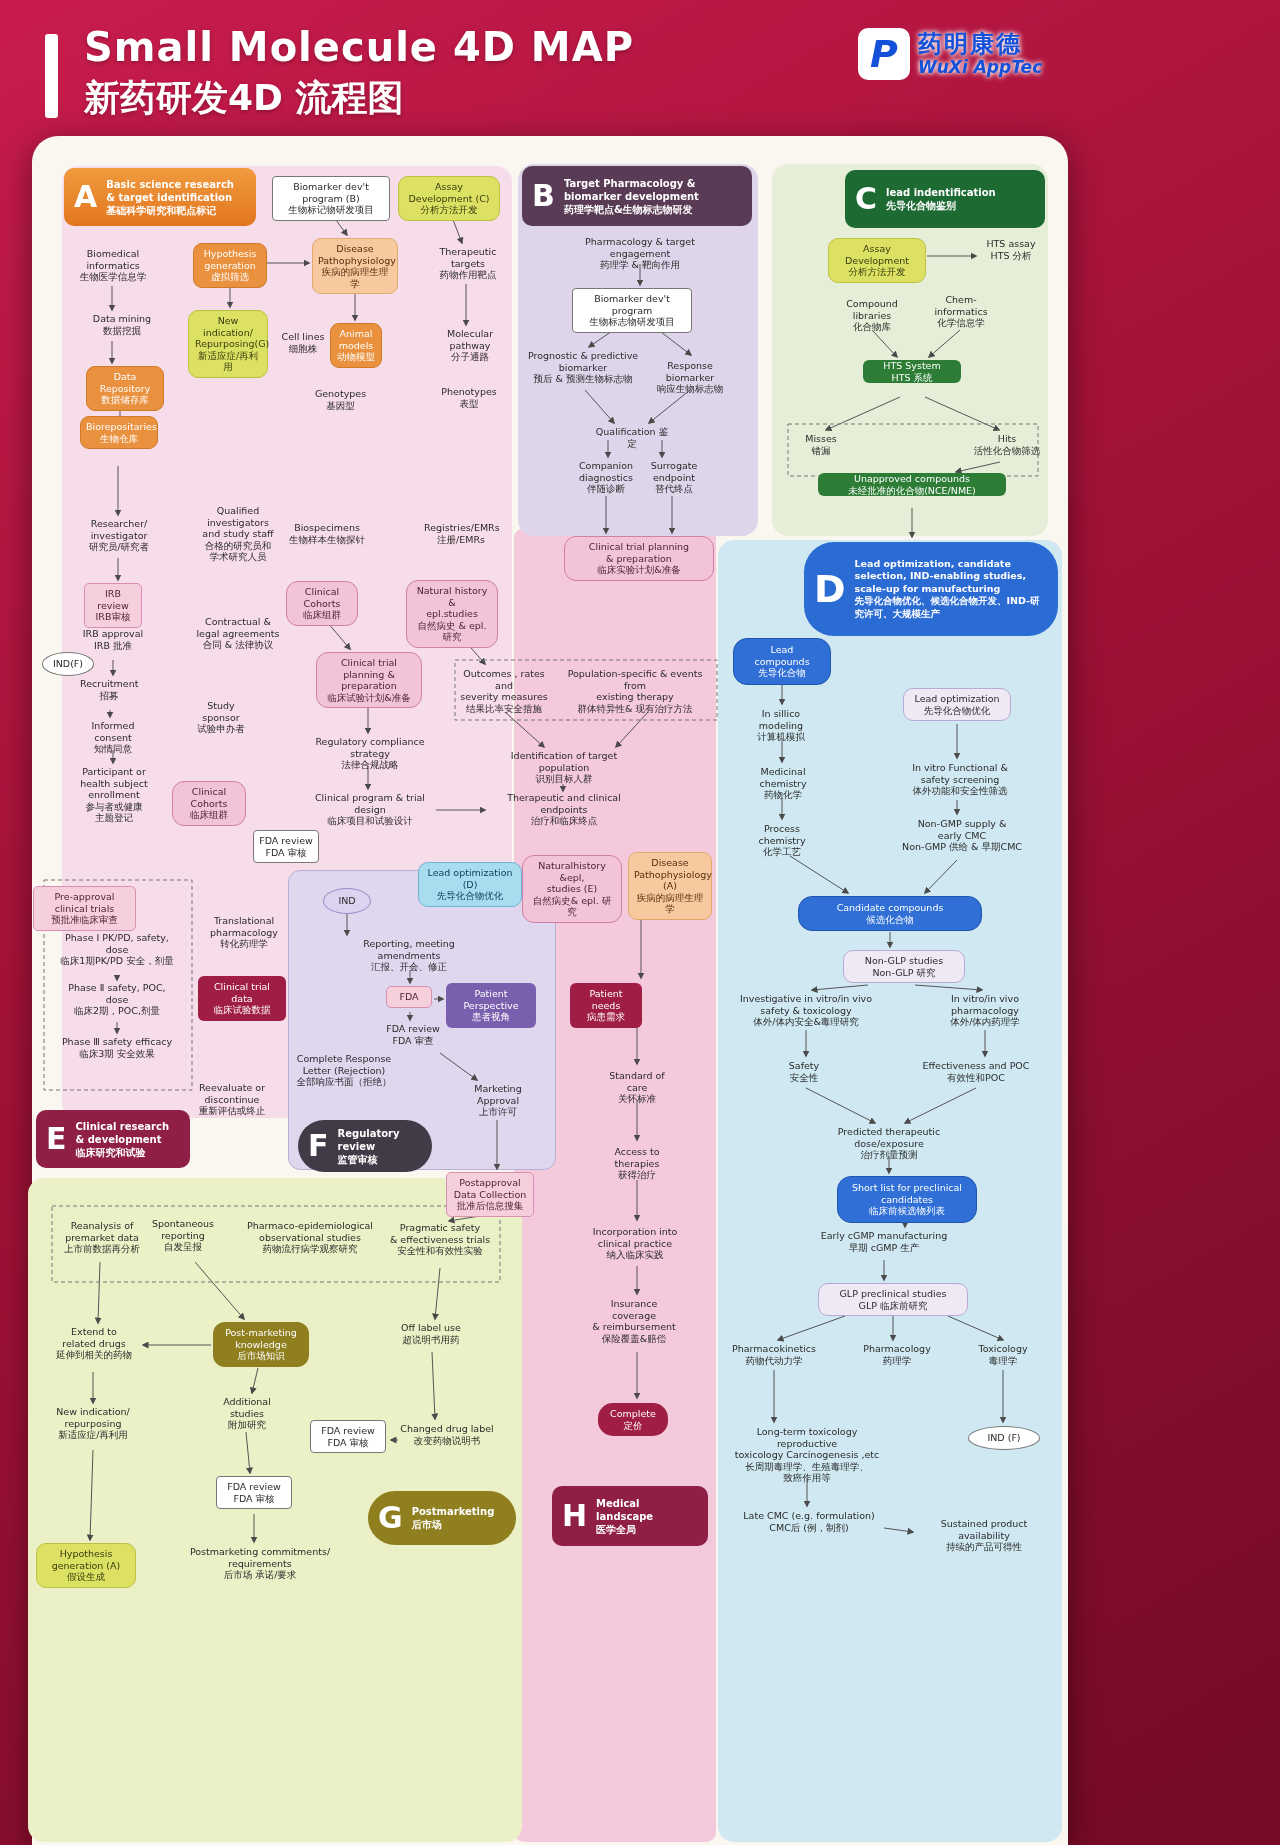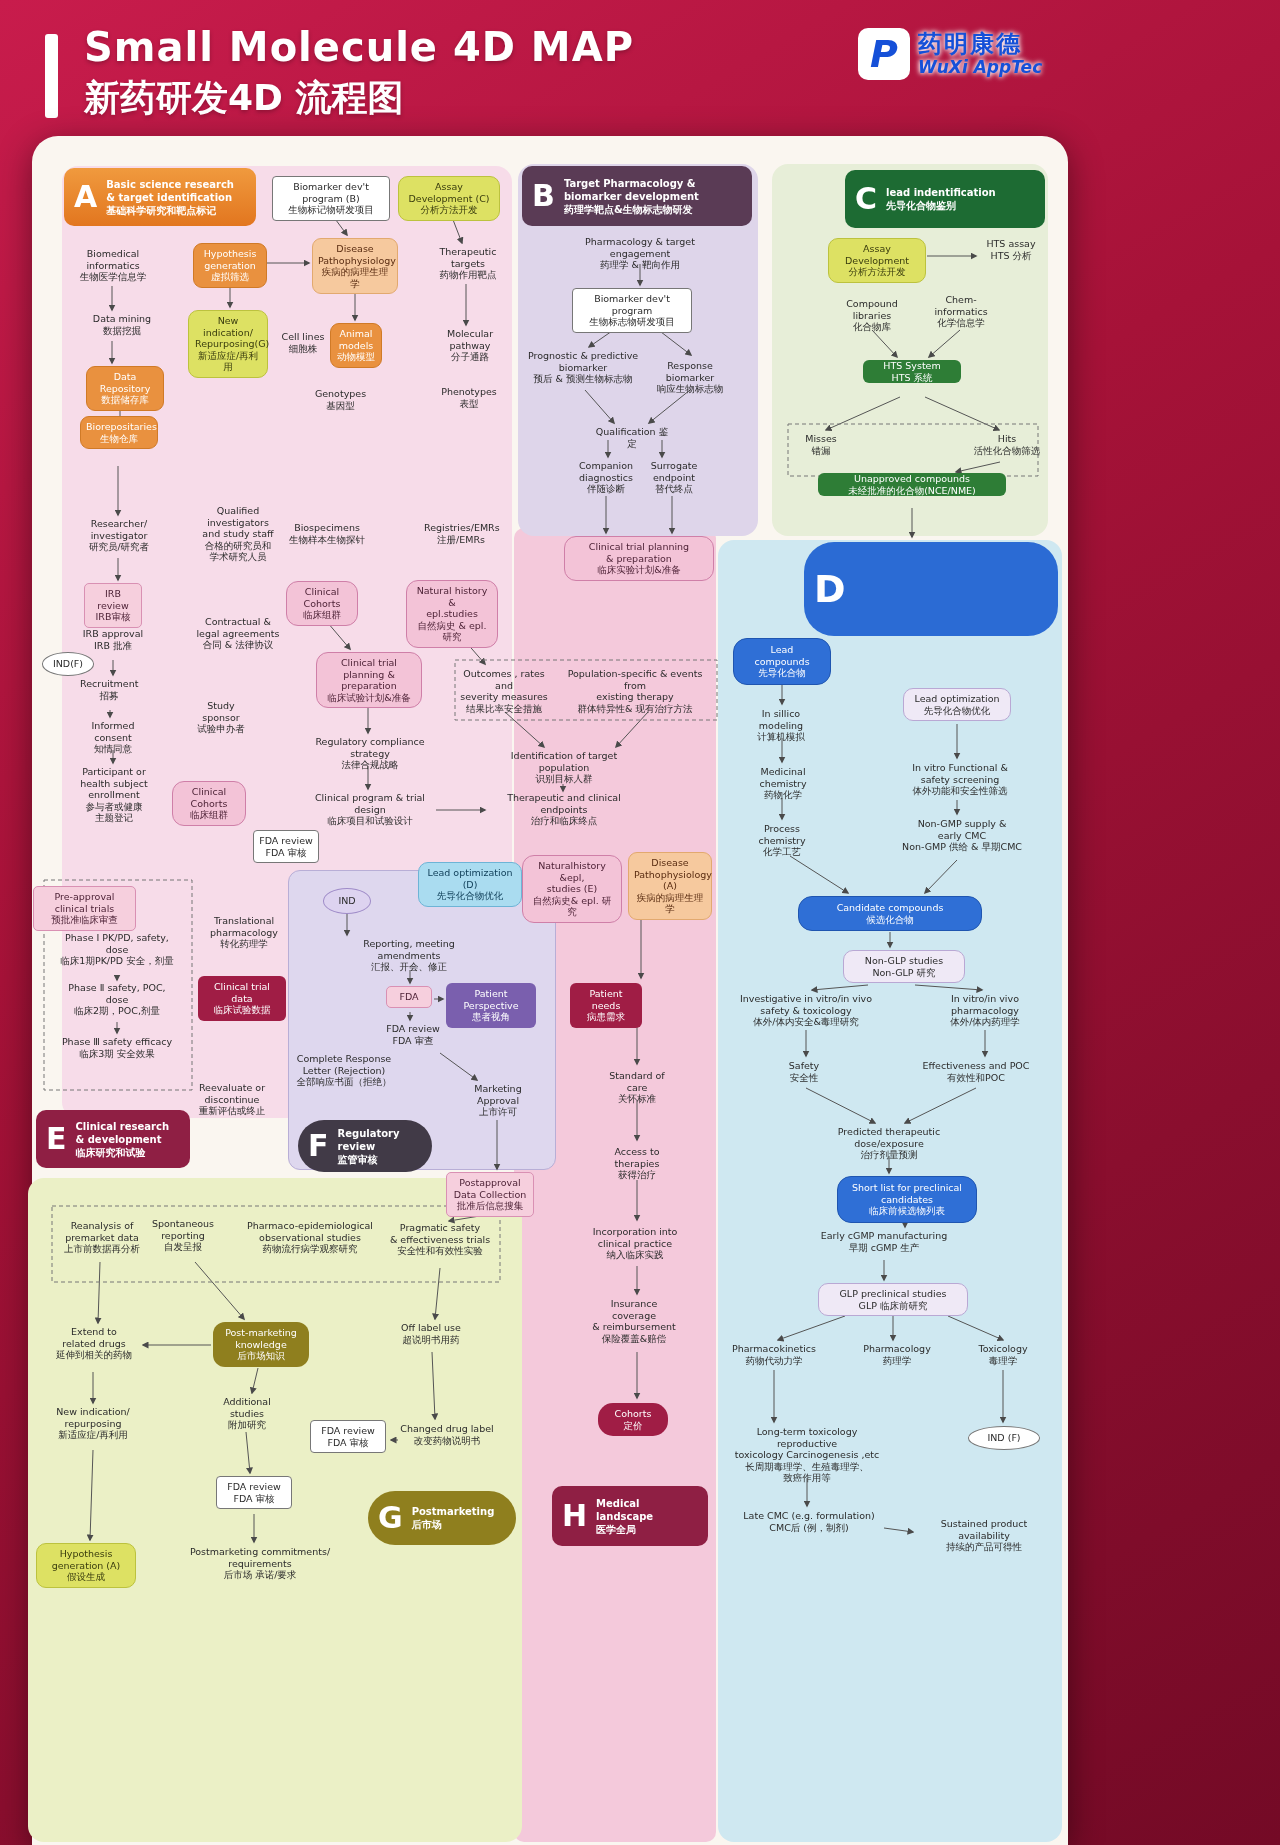--- a/index.html
+++ b/index.html
@@ -195,20 +195,21 @@
 <div class="badge bB">
   <span class="bl">B</span>
   <span class="bt"><span>Target Pharmacology &amp; biomarker development</span><br><span>药理学靶点&amp;生物标志物研发</span></span>
 </div>
 <div class="badge bC">
   <span class="bl">C</span>
   <span class="bt"><span>lead indentification</span><br><span>先导化合物鉴别</span></span>
 </div>
 <div class="badge bD">
   <span class="bl">D</span>
+  <span class="bt"><span>Lead optimization, candidate selection, IND-enabling studies, scale-up for manufacturing</span><br><span>先导化合物优化、候选化合物开发、IND-研究许可、大规模生产</span></span>
 </div>
 <div class="badge bE">
   <span class="bl">E</span>
   <span class="bt"><span>Clinical research &amp; development</span><br><span>临床研究和试验</span></span>
 </div>
 <div class="badge bF">
   <span class="bl">F</span>
   <span class="bt"><span>Regulatory review</span><br><span>监管审核</span></span>
 </div>
 <div class="badge bG">
@@ -494,14 +495,14 @@
 <div class="n" style="left:600px;top:1146px;width:74px">Access to
 therapies
 获得治疗</div>
 <div class="n" style="left:586px;top:1226px;width:98px">Incorporation into
 clinical practice
 纳入临床实践</div>
 <div class="n" style="left:584px;top:1298px;width:100px">Insurance
 coverage
 &amp; reimbursement
 保险覆盖&amp;赔偿</div>
-<div class="n drp" style="left:598px;top:1403px;width:70px">Cohorts
+<div class="n drp" style="left:598px;top:1403px;width:70px">Complete
 定价</div>
 
 </body></html>

